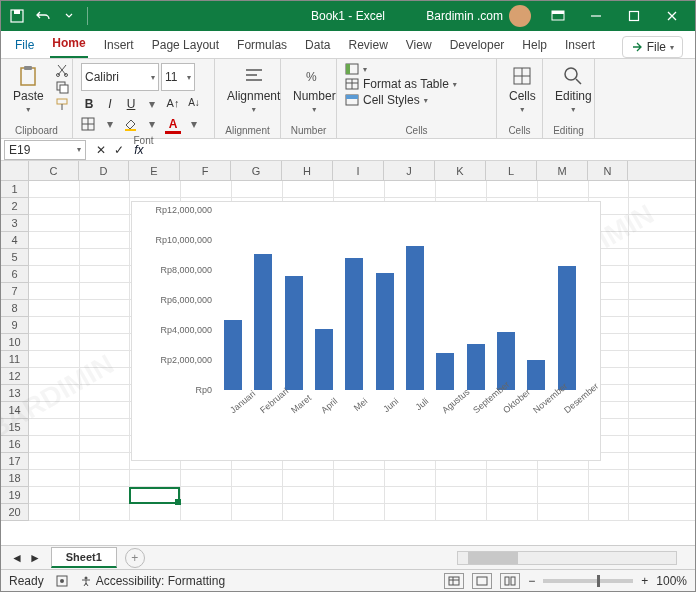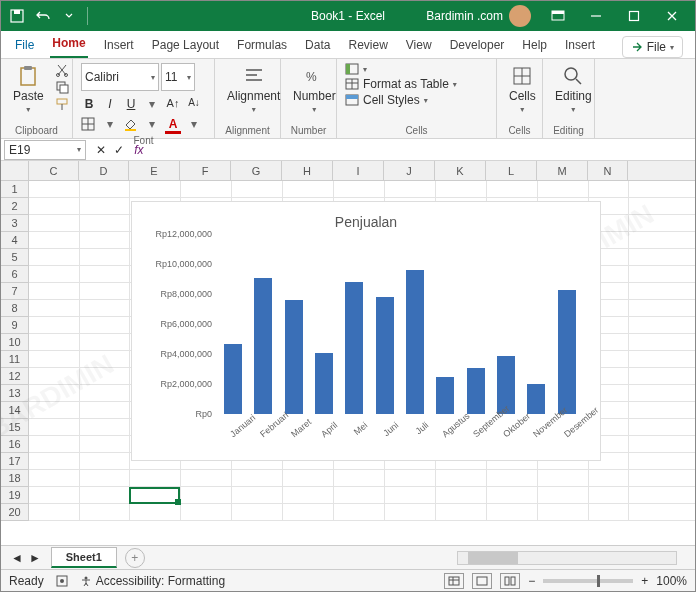--- a/index.html
+++ b/index.html
@@ -32,21 +32,21 @@
 .font-row{display:flex;gap:2px;align-items:center}
 .font-sel{height:28px;border:1px solid #bbb;background:#fff;font-size:11px;padding:0 3px;display:flex;align-items:center;justify-content:space-between;gap:3px}
 .font-btns{display:flex;gap:5px;margin-top:3px}
 .font-btns span{width:16px;text-align:center;font-size:12px}
 .styles-body{display:flex;flex-direction:column;gap:2px;min-width:150px}
 .style-item{display:flex;align-items:center;gap:4px;font-size:11px}
 .style-ic{width:14px;height:12px}
 .namebox-row{height:22px;background:#fff;border-bottom:1px solid #d4d4d4;display:flex;align-items:center}
 .namebox{width:82px;height:20px;border:1px solid #bbb;margin-left:3px;padding:0 4px;font-size:11px;display:flex;align-items:center;justify-content:space-between}
 .fx-btns{display:flex;gap:8px;padding:0 10px;color:#888}
-.fx-label{font-style:italic;color:#701a75;padding-right:8px}
+.fx-label{font-style:italic;color:#0f172a;padding-right:8px}
 .fbar{flex:1;height:20px}
 .colheads{height:20px;background:#f0f0f0;display:flex;border-bottom:1px solid #ccc}
 .corner{width:28px;border-right:1px solid #ccc;background:#f0f0f0}
 .ch{border-right:1px solid #ccc;display:flex;align-items:center;justify-content:center;font-size:11px;color:#555}
 .grid-area{position:relative;background:#fff}
 .rows{position:absolute;left:0;top:0;width:100%}
 .row{height:17px;display:flex}
 .rh{width:28px;background:#f0f0f0;border-right:1px solid #ccc;border-bottom:1px solid #ccc;display:flex;align-items:center;justify-content:center;font-size:11px;color:#555}
 .cells{flex:1;border-bottom:1px solid #e3e3e3;position:relative}
 .vg{position:absolute;top:0;bottom:0;border-right:1px solid #e3e3e3}
@@ -687,21 +687,20 @@
         </div>
       </div>
       <div class="sel-cell" style="left: 128px; top: 306px; width: 51px;">
         <div class="sel-handle"></div>
       </div>
     </div>
   <div class="watermark" style="top:50px;left:520px">BARDIMIN</div>
   <div class="watermark" style="top:200px;left:-20px">BARDIMIN</div>
 
   <div class="chart">
-    <div class="chart-title">Penjualan</div>
     <div class="plot">
       <div class="yaxis" id="yaxis">
           <div class="ytick" style="bottom: 0%; transform: translateY(50%);">Rp0</div>
           <div class="ytick" style="bottom: 16.6667%; transform: translateY(50%);">Rp2,000,000</div>
           <div class="ytick" style="bottom: 33.3333%; transform: translateY(50%);">Rp4,000,000</div>
           <div class="ytick" style="bottom: 50%; transform: translateY(50%);">Rp6,000,000</div>
           <div class="ytick" style="bottom: 66.6667%; transform: translateY(50%);">Rp8,000,000</div>
           <div class="ytick" style="bottom: 83.3333%; transform: translateY(50%);">Rp10,000,000</div>
           <div class="ytick" style="bottom: 100%; transform: translateY(50%);">Rp12,000,000</div>
         </div>

